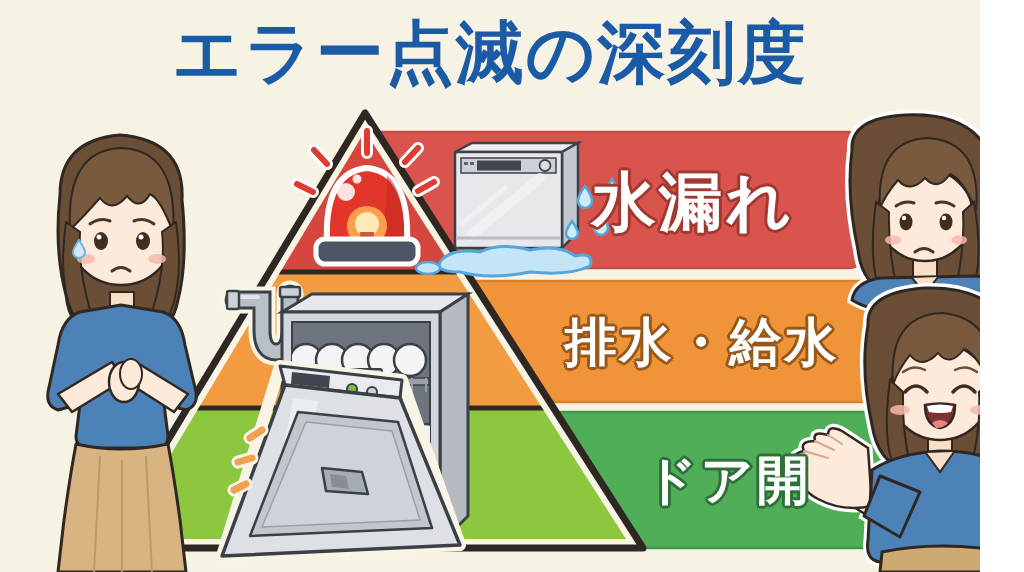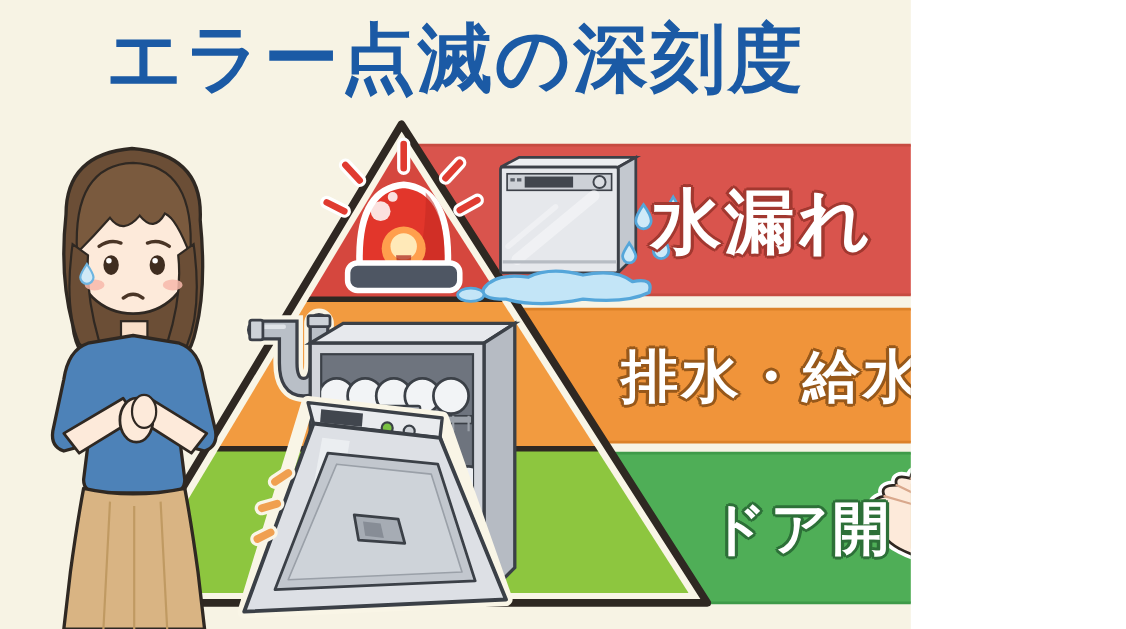--- a/index.html
+++ b/index.html
@@ -1,17 +1,17 @@
 <!DOCTYPE html>
 <html><head>
 <meta charset="utf-8">
 <style>
   html,body{margin:0;padding:0;}
   .canvas{
-    position:relative;width:828px;height:572px;overflow:hidden;
+    position:relative;width:980px;height:572px;overflow:hidden;
     background:#f7f3e4;
     font-family:"DejaVu Sans","Liberation Sans",sans-serif;
   }
   .stage{position:absolute;left:0;top:0;}
   .page-title{
     position:absolute;top:8px;left:0;width:100%;text-align:center;
     font-size:68px;font-weight:bold;color:#1b5aa5;letter-spacing:2px;
     white-space:nowrap;
   }
   .band-label{

